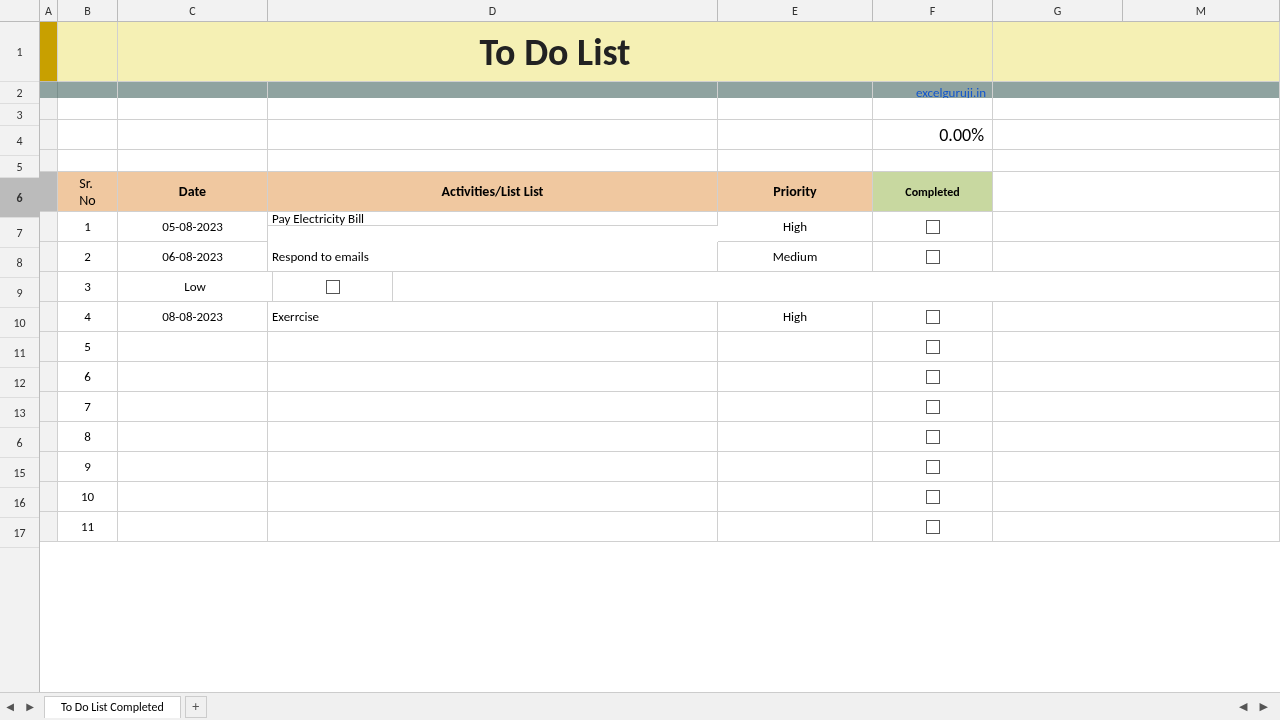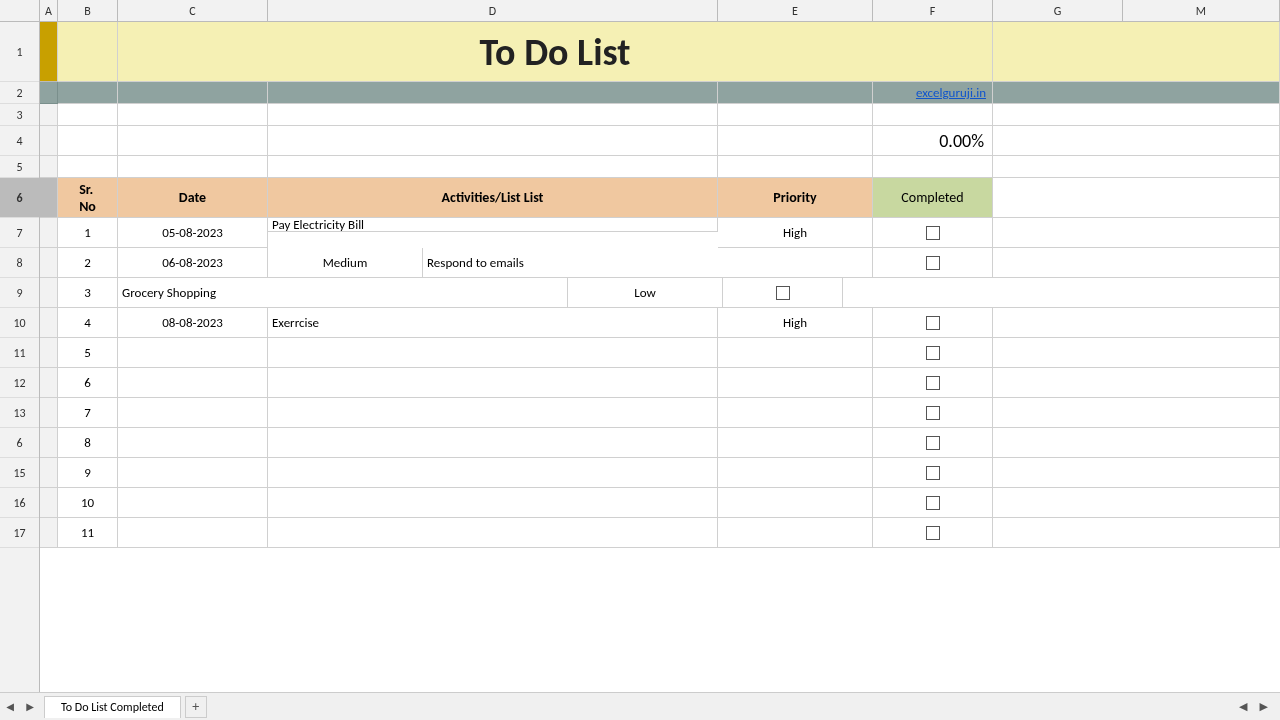--- a/index.html
+++ b/index.html
@@ -223,21 +223,21 @@
     <div class="grid">
 
       <div class="grid-row row-1" style="height:60px;">
         <div class="cell cell-a" style="background:#c8a000; height:60px; border-bottom:1px solid #bbb;"></div>
         <div class="cell cell-b" style="background:#f5f0b4; height:60px;"></div>
 
         <div class="cell" style="width:875px; background:#f5f0b4; height:60px; justify-content:center; font-size:38px; font-weight:bold; color:#222;">To Do List</div>
         <div class="cell cell-g cell-rest" style="background:#f5f0b4; height:60px; flex:1;"></div>
       </div>
 
-      <div class="grid-row row-2" style="height:22px;">
+      <div class="grid-row row-2" style="height:16px;">
         <div class="cell cell-a" style="background:#8fa3a0; height:22px; border-color:#7a8f8c;"></div>
         <div class="cell cell-b" style="background:#8fa3a0; height:22px;"></div>
         <div class="cell cell-c" style="background:#8fa3a0; height:22px;"></div>
         <div class="cell cell-d" style="background:#8fa3a0; height:22px;"></div>
         <div class="cell cell-e" style="background:#8fa3a0; height:22px;"></div>
         <div class="cell cell-f" style="background:#8fa3a0; height:22px; justify-content:flex-end; padding-right:6px;">
           <span style="color:#1155cc; text-decoration:underline; font-size:13px;">excelguruji.in</span>
         </div>
         <div class="cell cell-g cell-rest" style="background:#8fa3a0; height:22px; flex:1;"></div>
       </div>
@@ -267,57 +267,56 @@
         <div class="cell cell-b" style="height:22px;"></div>
         <div class="cell cell-c" style="height:22px;"></div>
         <div class="cell cell-d" style="height:22px;"></div>
         <div class="cell cell-e" style="height:22px;"></div>
         <div class="cell cell-f" style="height:22px;"></div>
         <div class="cell cell-g cell-rest" style="height:22px; flex:1;"></div>
       </div>
 
       <div class="grid-row" style="height:40px;">
         <div class="cell cell-a" style="height:40px; background:#bbb;"></div>
-        <div class="cell cell-b" style="height:40px; background:#f0c8a0; font-weight:bold; font-size:14px;">
+        <div class="cell cell-b" style="height:40px; background:#f0c8a0; font-weight:normal; font-size:14px;">
           <span>Sr.<br>No</span>
         </div>
         <div class="cell cell-c" style="height:40px; background:#f0c8a0; font-weight:bold; font-size:14px;">Date</div>
         <div class="cell cell-d" style="height:40px; background:#f0c8a0; font-weight:bold; font-size:14px;">Activities/List List</div>
         <div class="cell cell-e" style="height:40px; background:#f0c8a0; font-weight:bold; font-size:14px;">Priority</div>
-        <div class="cell cell-f" style="height:40px; background:#c8d8a0; font-weight:normal; font-size:14px;">Completed</div>
+        <div class="cell cell-f" style="height:40px; background:#c8d8a0; font-weight:bold; font-size:12px;">Completed</div>
         <div class="cell cell-g cell-rest" style="height:40px; flex:1;"></div>
       </div>
 
       <div id="data-rows">
           <div class="grid-row" style="height: 30px;">
     <div class="cell cell-a" style="height:30px; background:#f2f2f2;"></div>
     <div class="cell cell-b" style="height:30px;">1</div>
     <div class="cell cell-c" style="height:30px;">05-08-2023</div>
     <div class="cell cell-d left" style="height:14px;">Pay Electricity Bill</div>
     <div class="cell cell-e" style="height:30px;">High</div>
     <div class="cell cell-f" style="height:30px;">
       <span class="checkbox"></span>
     </div>
     <div class="cell cell-rest" style="height:30px; flex:1;"></div>
   </div>
           <div class="grid-row" style="height: 30px;">
     <div class="cell cell-a" style="height:30px; background:#f2f2f2;"></div>
     <div class="cell cell-b" style="height:30px;">2</div>
     <div class="cell cell-c" style="height:30px;">06-08-2023</div>
+    <div class="cell cell-d left" style="height:30px;">Respond to emails</div>
     <div class="cell cell-e" style="height:30px;">Medium</div>
-    <div class="cell cell-d left" style="height:30px;">Respond to emails</div>
     <div class="cell cell-f" style="height:30px;">
       <span class="checkbox"></span>
     </div>
     <div class="cell cell-rest" style="height:30px; flex:1;"></div>
   </div>
           <div class="grid-row" style="height: 30px;">
     <div class="cell cell-a" style="height:30px; background:#f2f2f2;"></div>
     <div class="cell cell-b" style="height:30px;">3</div>
-    <div class="cell cell-d left" style="height:30px;">Grocery Shopping</div>
     <div class="cell cell-e" style="height:30px;">Low</div>
     <div class="cell cell-f" style="height:30px;">
       <span class="checkbox"></span>
     </div>
     <div class="cell cell-rest" style="height:30px; flex:1;"></div>
   </div>
           <div class="grid-row" style="height: 30px;">
     <div class="cell cell-a" style="height:30px; background:#f2f2f2;"></div>
     <div class="cell cell-b" style="height:30px;">4</div>
     <div class="cell cell-c" style="height:30px;">08-08-2023</div>

